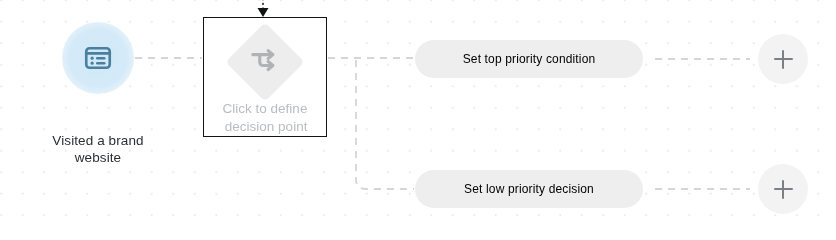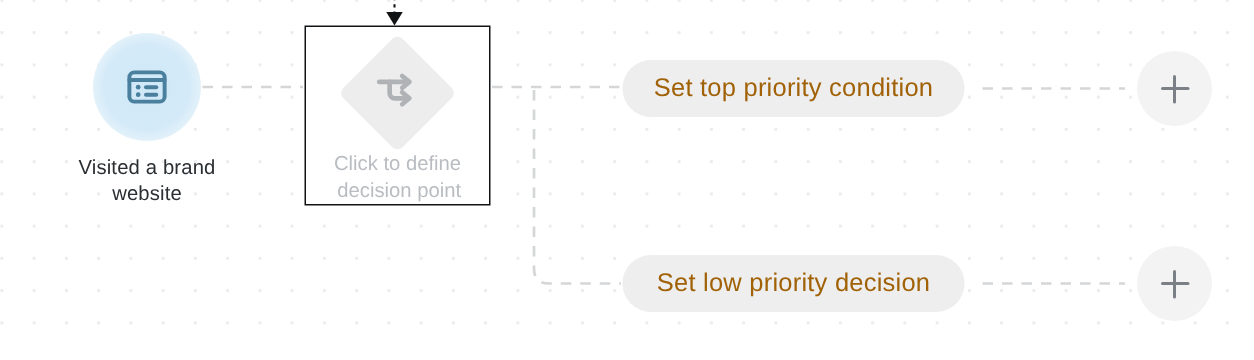--- a/index.html
+++ b/index.html
@@ -37,20 +37,21 @@
 
   
   .trigger-node {
     position: absolute;
     left: 28px;
     top: 22px;
     width: 140px;
     display: flex;
     flex-direction: column;
     align-items: center;
+    gap: 29px;
   }
   .trigger-halo {
     width: 72px;
     height: 72px;
     border-radius: 50%;
     background: radial-gradient(circle at 50% 50%, #cfe8f7 0%, #d4eaf8 56%, #e4f2fa 72%, rgba(235,246,252,0.35) 88%, rgba(255,255,255,0) 100%);
     display: flex;
     align-items: center;
     justify-content: center;
     position: relative;
@@ -119,22 +120,22 @@
   .condition-pill {
     position: absolute;
     height: 38px;
     border-radius: 19px;
     background: #eeeeef;
     display: flex;
     align-items: center;
     justify-content: center;
     padding: 0 26px;
     box-sizing: border-box;
-    font-size: 17px;
-    color: #a16207;
+    font-size: 12px;
+    color: #000000;
     letter-spacing: 0.15px;
     cursor: pointer;
     white-space: nowrap;
   }
   #pill-top {
     left: 415px;
     top: 40px;
     width: 228px;
   }
   #pill-bottom {

